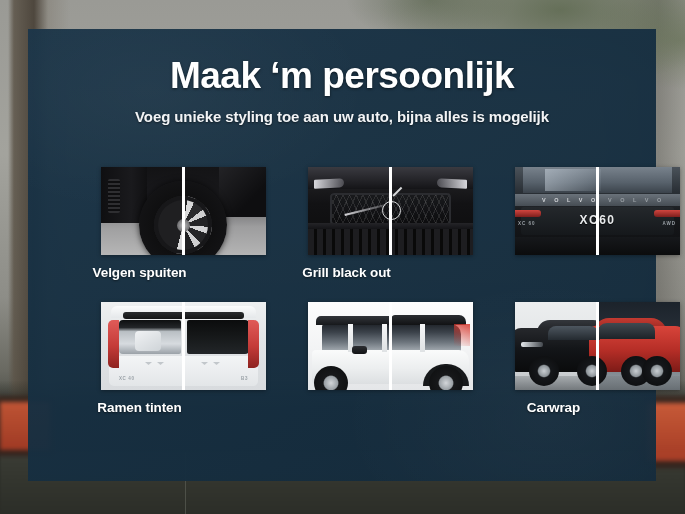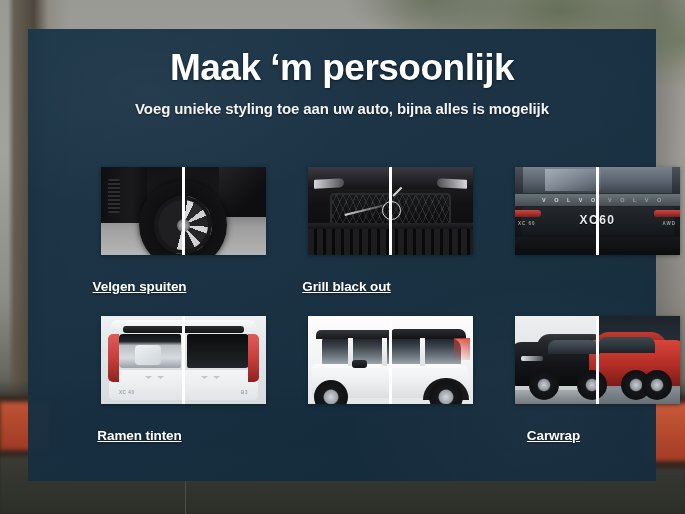--- a/index.html
+++ b/index.html
@@ -103,21 +103,21 @@
     box-sizing: border-box;
     padding: 0;
   }
 
   #panel-header {
     text-align: center;
     padding-top: 18px;
   }
 
   #page-title {
-    margin: 0;
+    margin: 8px;
     font-size: 37px;
     font-weight: 700;
     color: #ffffff;
     letter-spacing: -0.5px;
     line-height: 1.12;
     text-shadow: 0 1px 3px rgba(0,0,0,0.55);
   }
 
   #page-subtitle {
     margin: 12px 0 0 0;
@@ -169,28 +169,27 @@
     left: 50%;
     top: -2px;
     width: 3px;
     height: calc(100% + 6px);
     margin-left: -1.5px;
     background: #ffffff;
     z-index: 6;
   }
 
   .option-label {
-    margin-top: 24px;
+    margin-top: 10px;
     text-align: center;
     font-size: 13.5px;
     font-weight: 600;
     color: #ffffff;
     letter-spacing: -0.1px;
     text-shadow: 0 1px 2px rgba(0,0,0,0.5);
-    text-decoration: underline;
   }
 
   
   #thumb-velgen .thumb-half {
     background:
       linear-gradient(to bottom,
         #141416 0%, #1b1b1e 52%,
         #7e7e80 53%, #9d9d9e 68%, #b4b4b4 100%);
   }
   #thumb-velgen .thumb-half.left {

